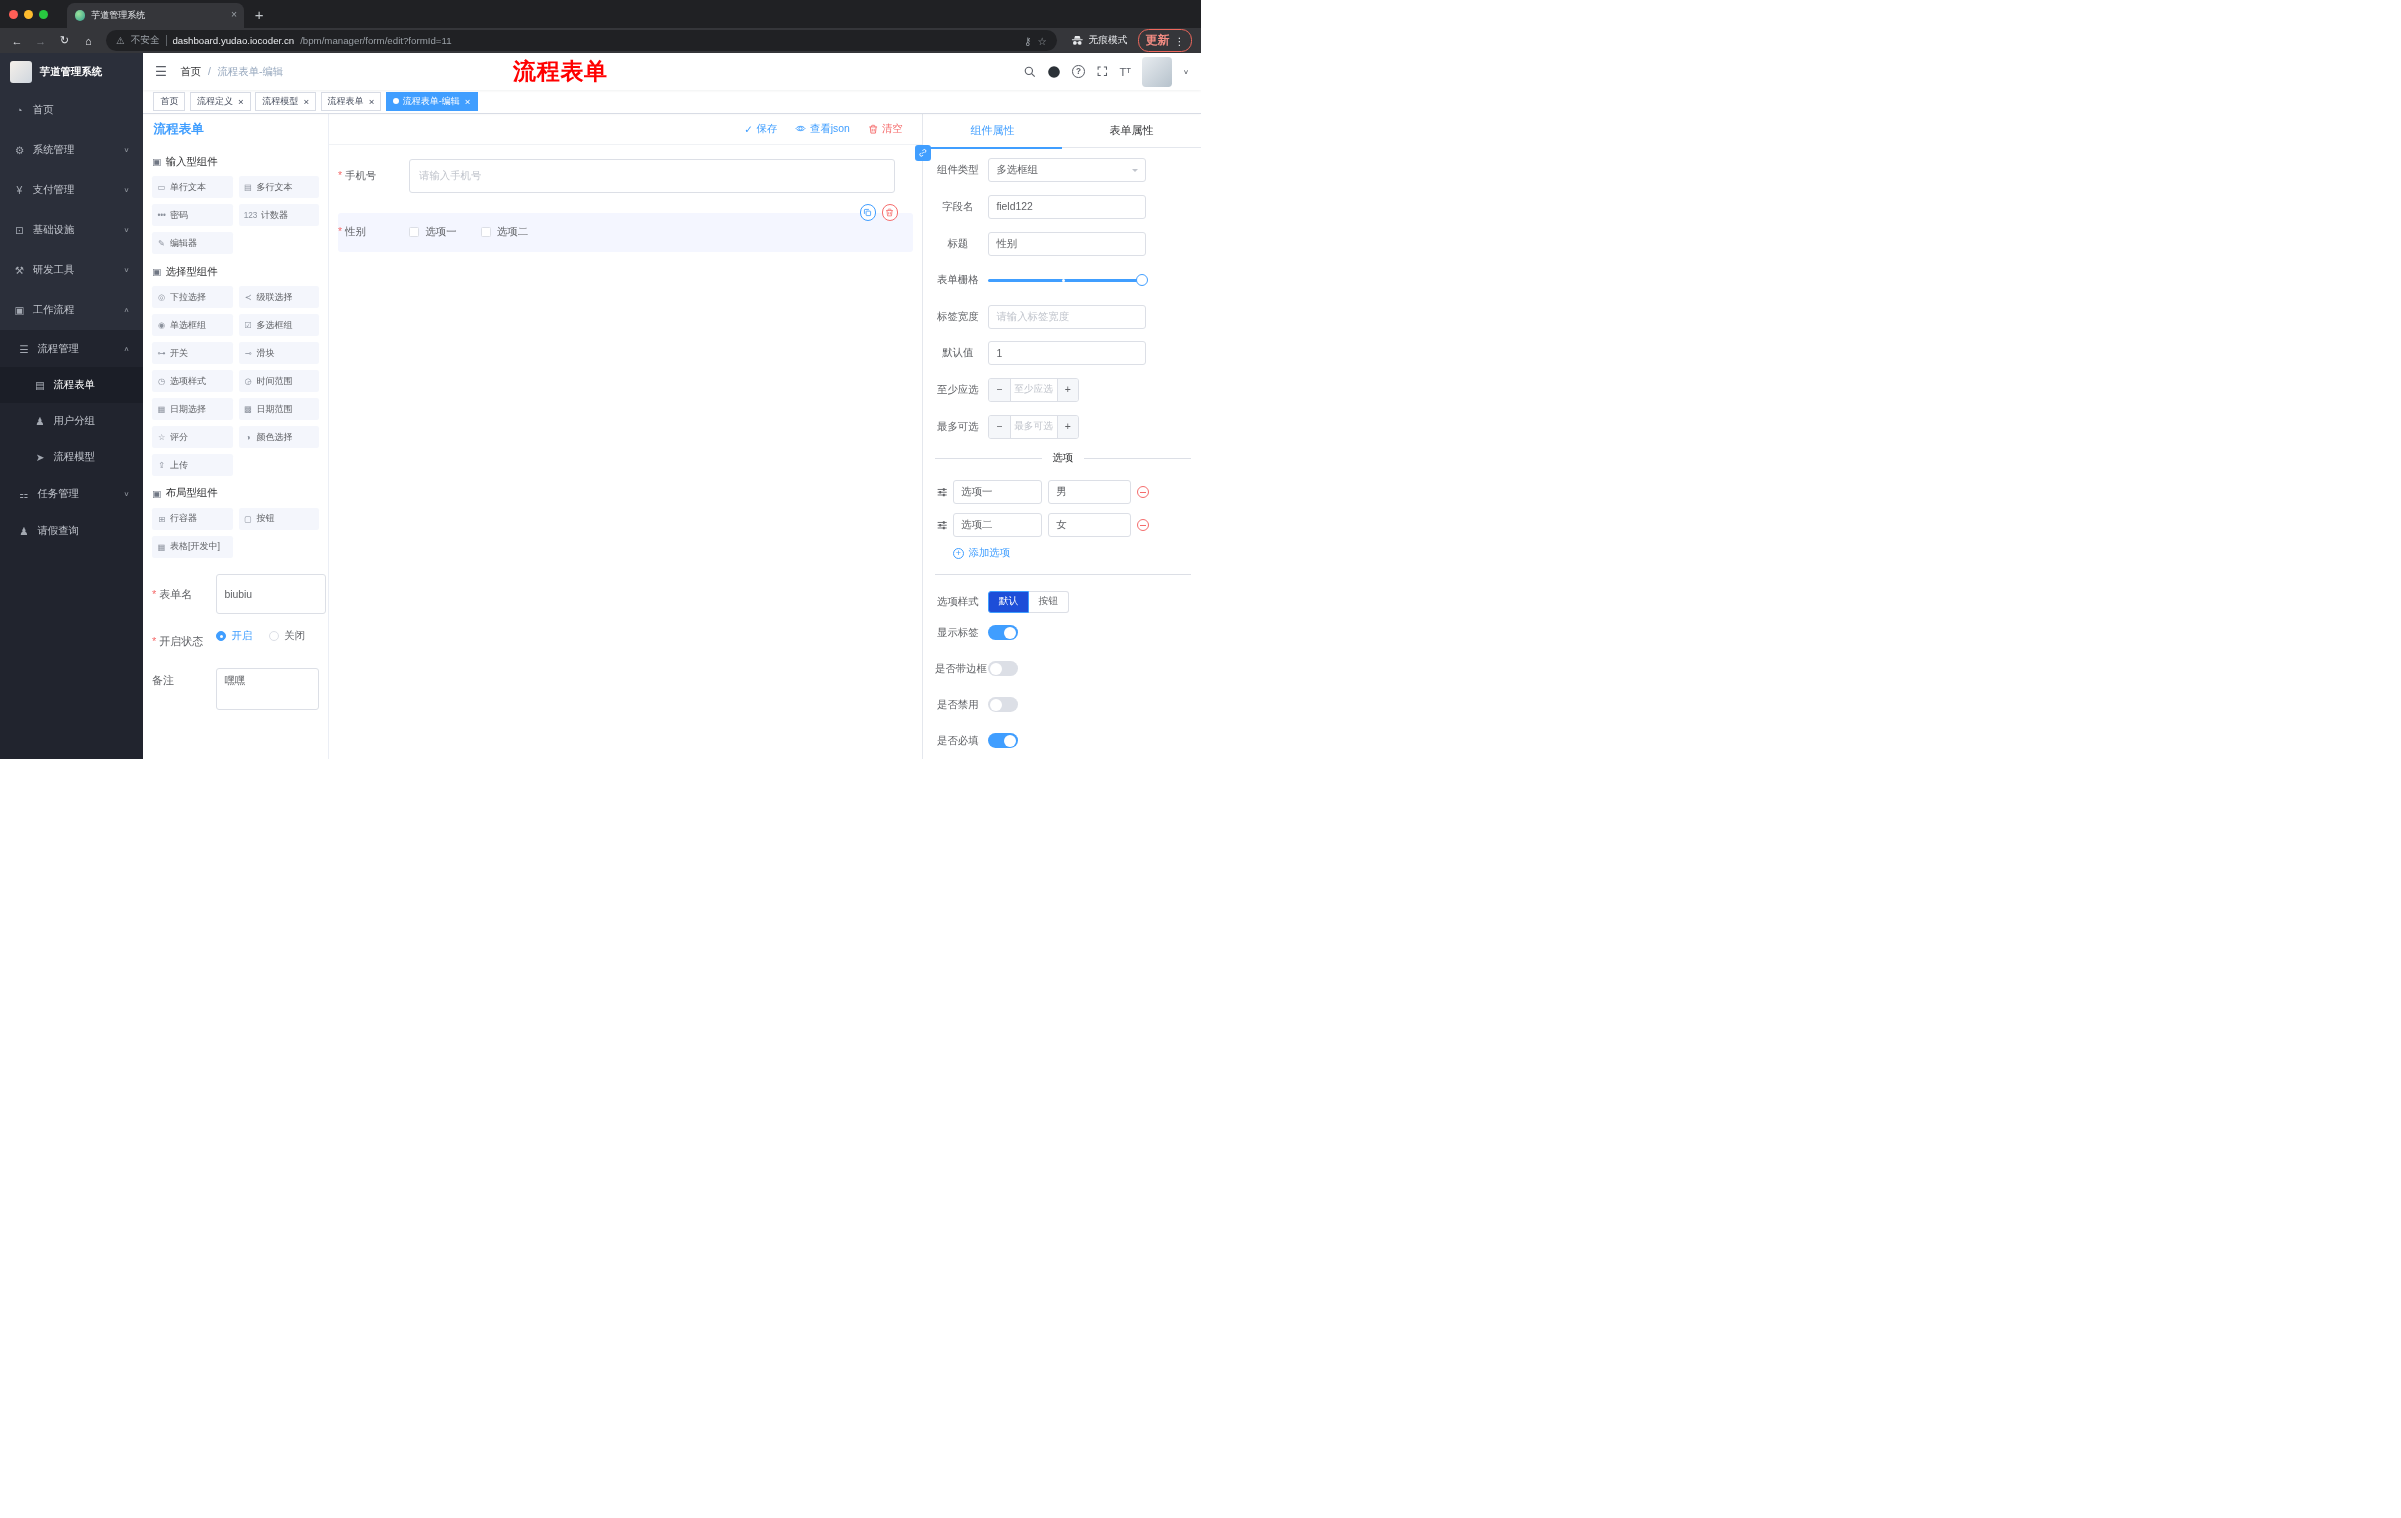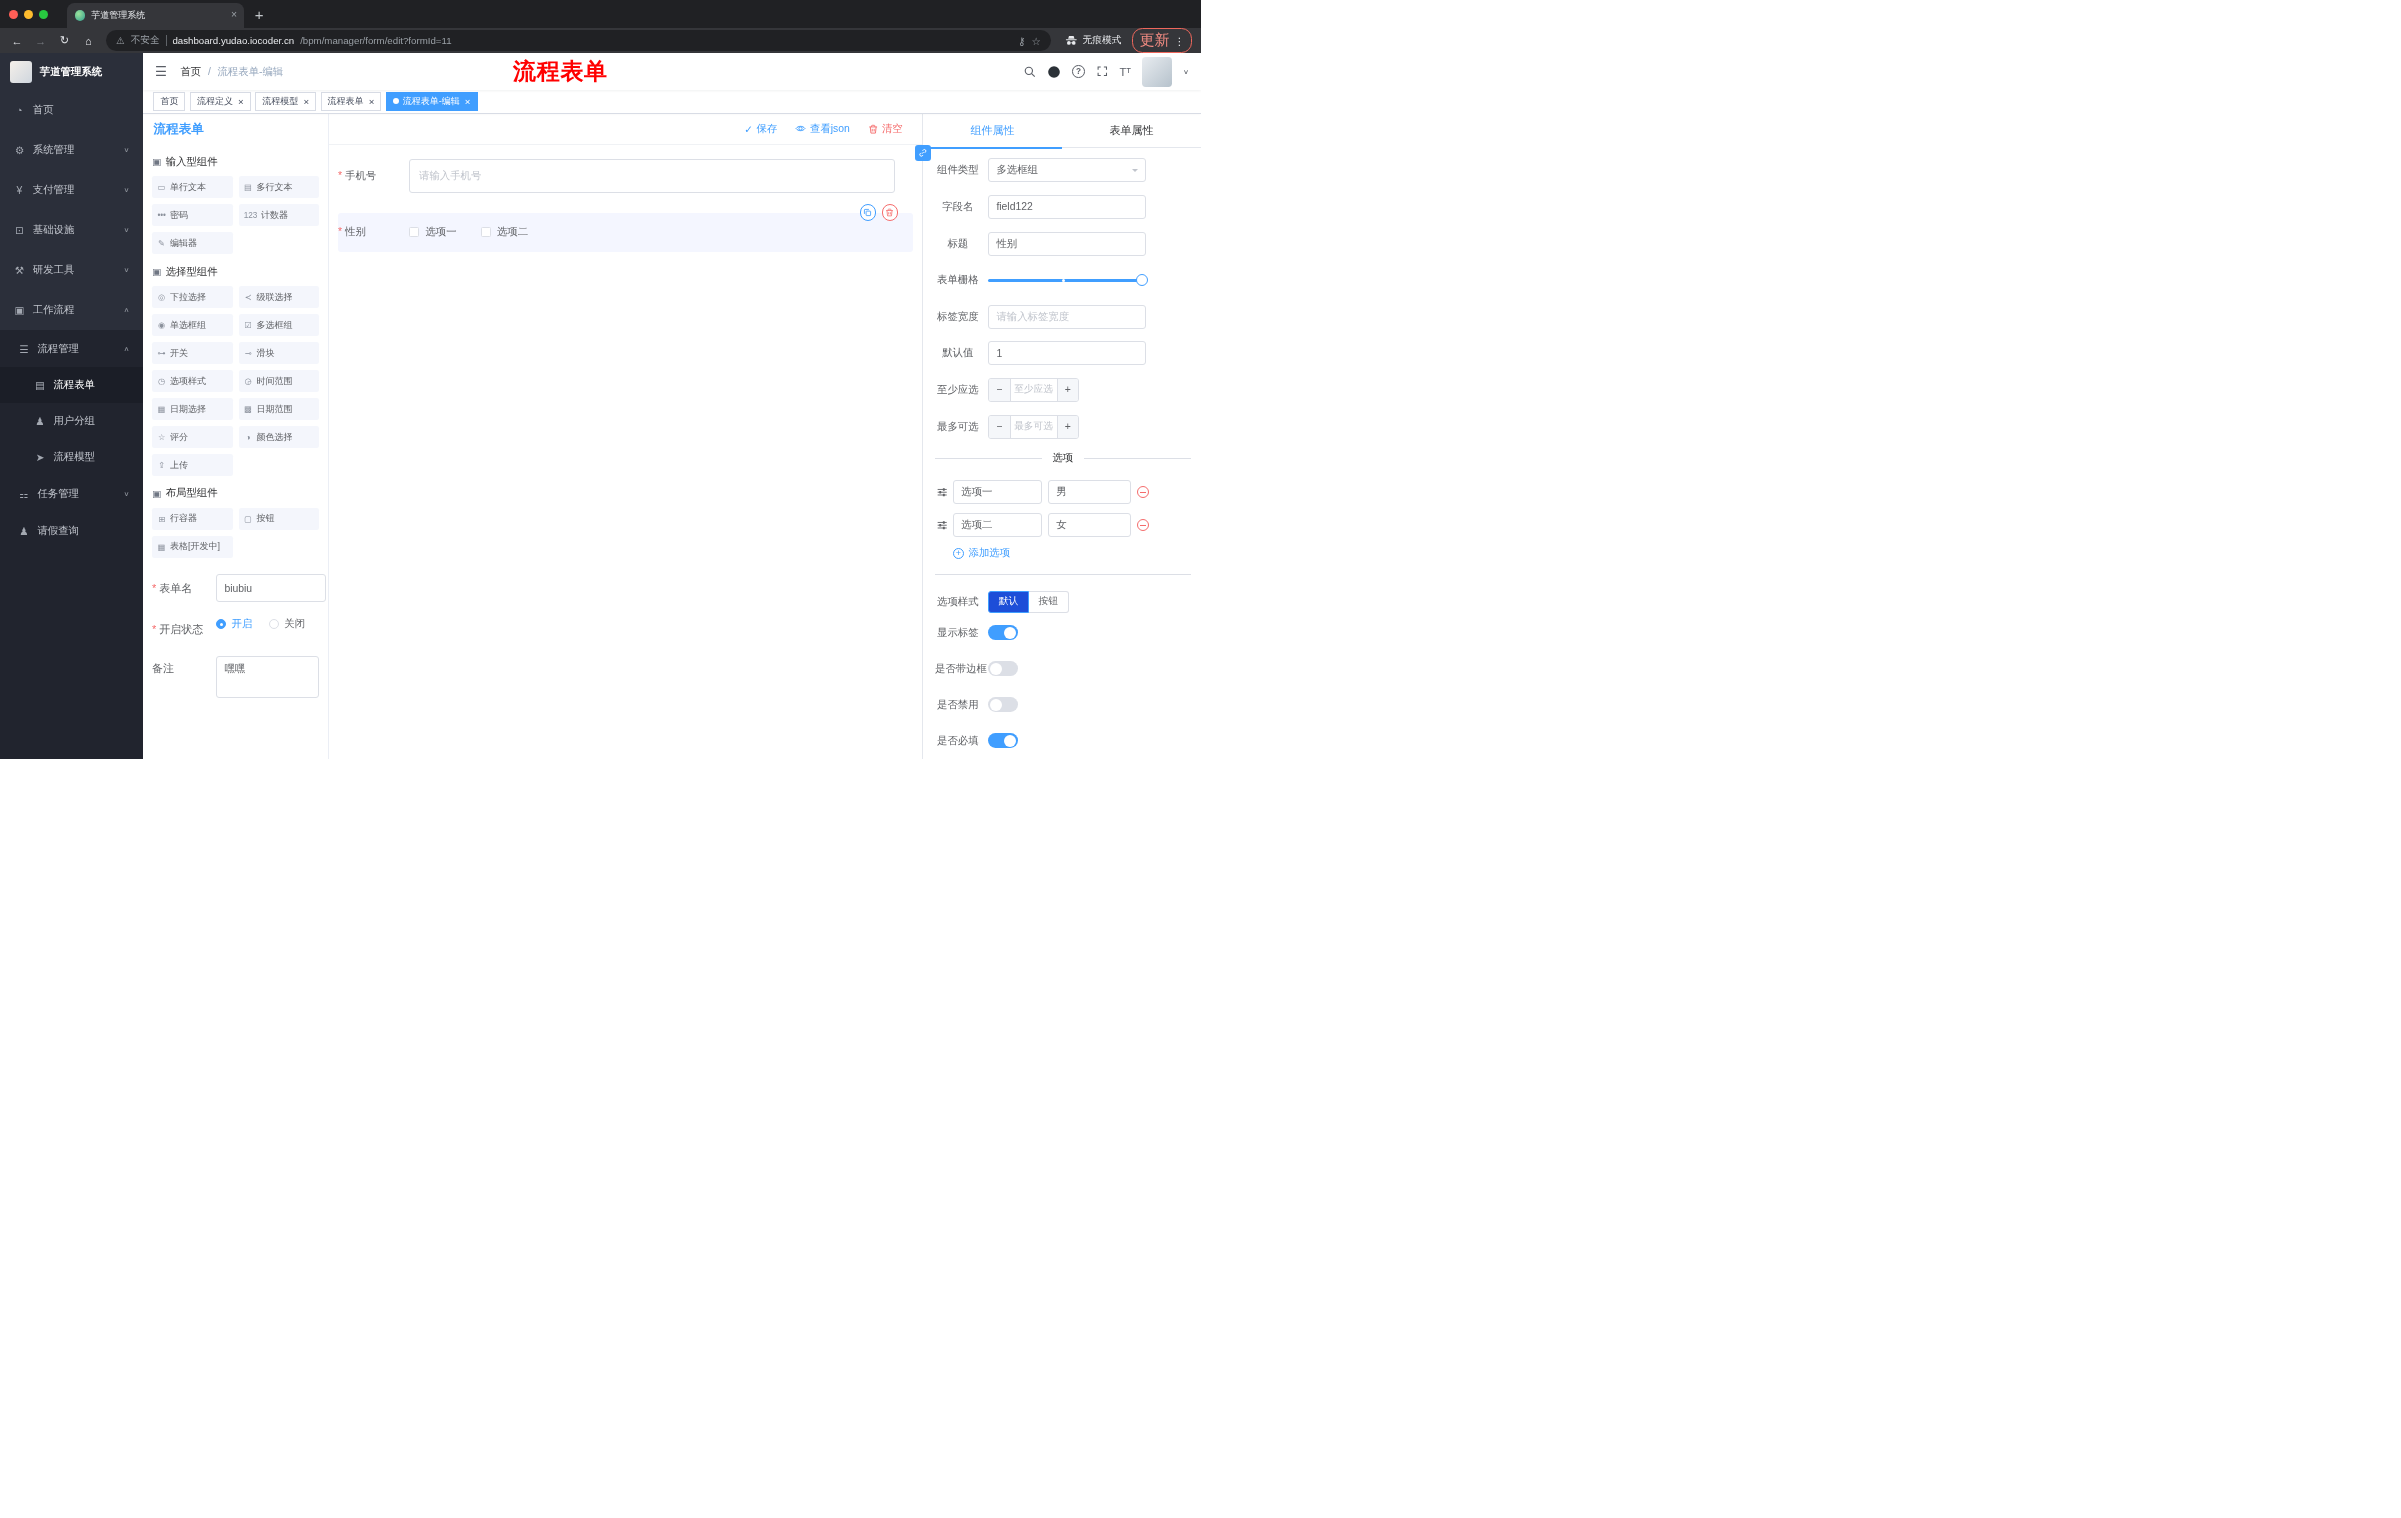--- a/index.html
+++ b/index.html
@@ -23,21 +23,21 @@
   .urlbar{flex:1;height:21px;background:#202124;border-radius:10.4px;display:flex;align-items:center;gap:6px;padding:0 10.4px;margin:0 3px;font-size:9.7px;color:#e8eaed;min-width:0}
   .warnic{color:#9aa0a6;font-size:9.7px}
   .seclabel{color:#9aa0a6;white-space:nowrap}
   .vsep{width:0.7px;height:10.4px;background:#5f6368;flex-shrink:0}
   .urlhost{color:#e8eaed;white-space:nowrap}
   .urlpath{color:#9aa0a6;white-space:nowrap}
   .urlspace{flex:1}
   .baric{color:#9aa0a6;font-size:10.4px}
   .incog{display:flex;align-items:center;gap:5.2px;color:#e8eaed;font-size:9.7px;margin:0 6px;white-space:nowrap}
   .updatepill{display:flex;align-items:center;gap:4.5px;border:0.7px solid #ee675c;border-radius:10.4px;padding:2.2px 6.7px;margin-right:1.5px}
-  .updatetext{color:#f28b82;font-size:15px;font-weight:normal;white-space:nowrap}
+  .updatetext{color:#f28b82;font-size:12px;font-weight:bold;white-space:nowrap}
   .kebab{color:#e8eaed;font-size:10.4px}
 
   
   .app{flex:1;display:flex;min-height:0}
   .sidebar{width:143px;flex-shrink:0;background:#2b2f3a;display:flex;flex-direction:column;overflow:hidden}
   .logo-row{height:37px;display:flex;align-items:center;gap:7.4px;padding:0 10.4px;flex-shrink:0}
   .logo-avatar{width:22px;height:22px;border-radius:3px;background:linear-gradient(135deg,#f5f0ea,#cfd6de);flex-shrink:0}
   .logo-title{color:#fff;font-size:10.4px;font-weight:bold;white-space:nowrap}
   .menu{flex:1;display:flex;flex-direction:column;overflow:hidden}
   .mi{height:40px;display:flex;align-items:center;gap:7.4px;padding:0 13.4px;font-size:10.4px;color:#c0c4cc;flex-shrink:0;white-space:nowrap}
@@ -78,21 +78,21 @@
   .psec-head{display:flex;align-items:center;gap:4.5px;margin:10.4px 0 7.4px;font-size:10.4px;color:#303133}
   .sicon{color:#6f7683;font-size:9.7px}
   .chips{display:grid;grid-template-columns:1fr 1fr;gap:6px}
   .chip{height:22px;background:#f4f6fc;border-radius:2.2px;display:flex;align-items:center;gap:3.7px;padding:0 5.2px;font-size:9px;color:#606266;white-space:nowrap;overflow:hidden;cursor:move}
   .cicon{color:#8b919c;font-size:8.2px;flex-shrink:0;min-width:9px;text-align:center}
   .meta{margin-top:16.3px}
   .meta-row{display:flex;margin-bottom:15px;align-items:center}
   .meta-row.top{align-items:flex-start}
   .mlabel{width:64px;text-align:left;padding-right:7.4px;font-size:11px;color:#606266;flex-shrink:0;line-height:24px;white-space:nowrap}
   .required .mlabel::before,.flabel.required::before{content:"*";color:#f56c6c;margin-right:3px}
-  .tinput{width:110px;height:28px;border:0.7px solid #dcdfe6;border-radius:3px;padding:0 7.4px;font-size:10.4px;color:#606266;outline:none;background:#fff}
+  .tinput{width:110px;height:40px;border:0.7px solid #dcdfe6;border-radius:3px;padding:0 7.4px;font-size:10.4px;color:#606266;outline:none;background:#fff}
   .tinput::placeholder{color:#c0c4cc}
   textarea.tinput{height:42px;padding:4.5px 7.4px;resize:none;font-family:inherit;line-height:1.4}
   .radios{display:flex;align-items:flex-start;gap:16.3px;height:24px}
   .radio-item{display:flex;align-items:center;gap:5.2px;font-size:10.4px;color:#606266}
   .rdot{width:10.4px;height:10.4px;border-radius:50%;border:0.7px solid #dcdfe6;background:#fff;position:relative;flex-shrink:0}
   .radio-item.on .rdot{border-color:#409eff;background:#409eff}
   .radio-item.on .rdot::after{content:"";position:absolute;left:3px;top:3px;width:3px;height:3px;border-radius:50%;background:#fff}
   .radio-item.on{color:#409eff}
 
   

